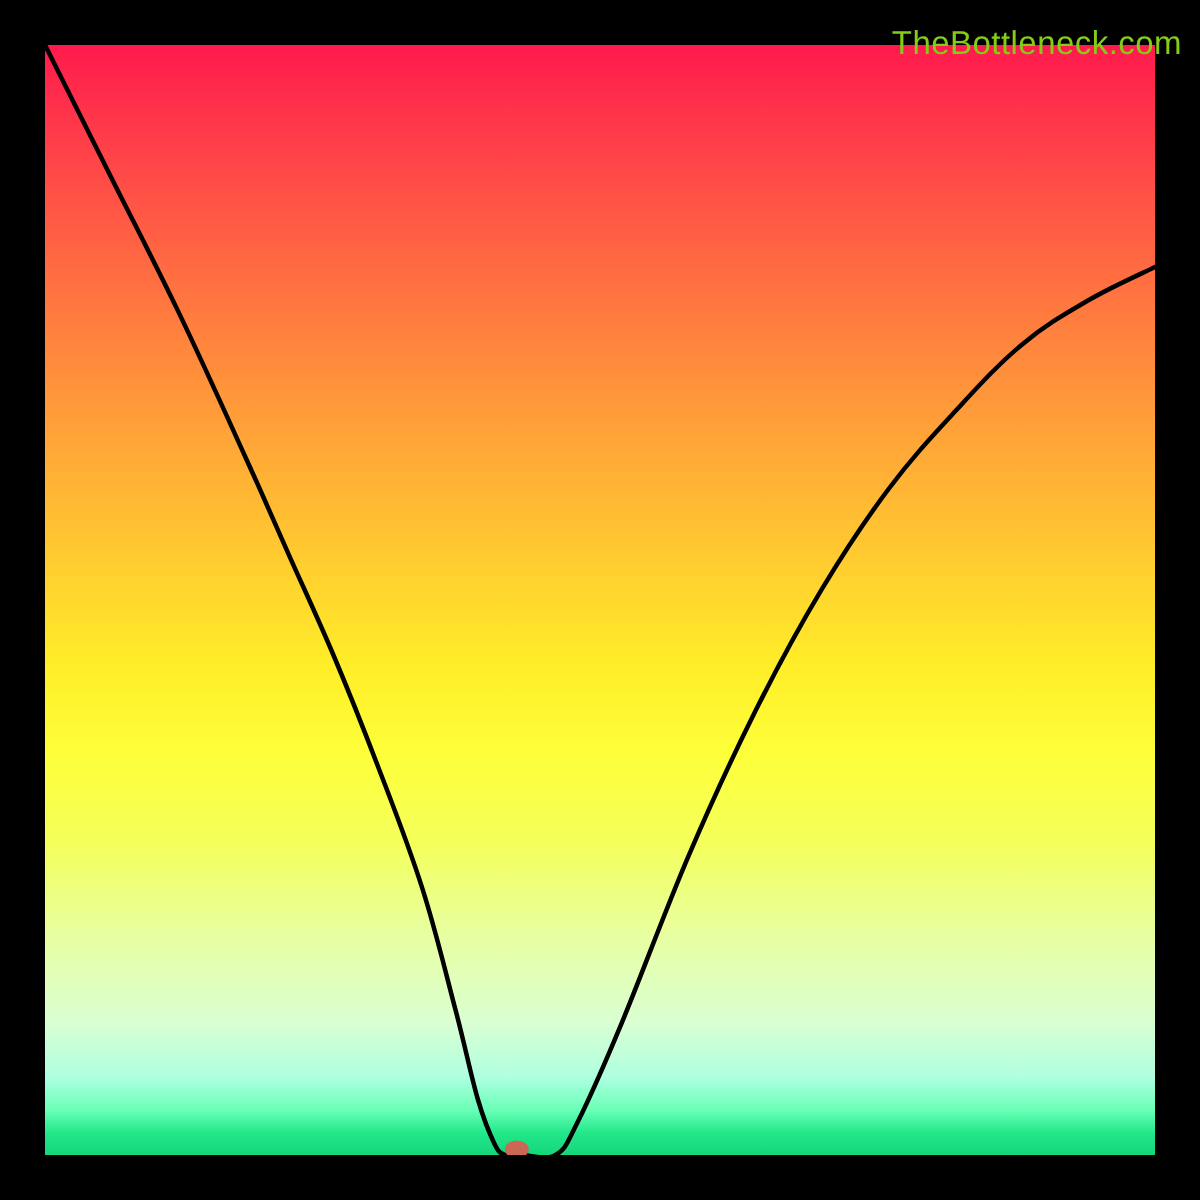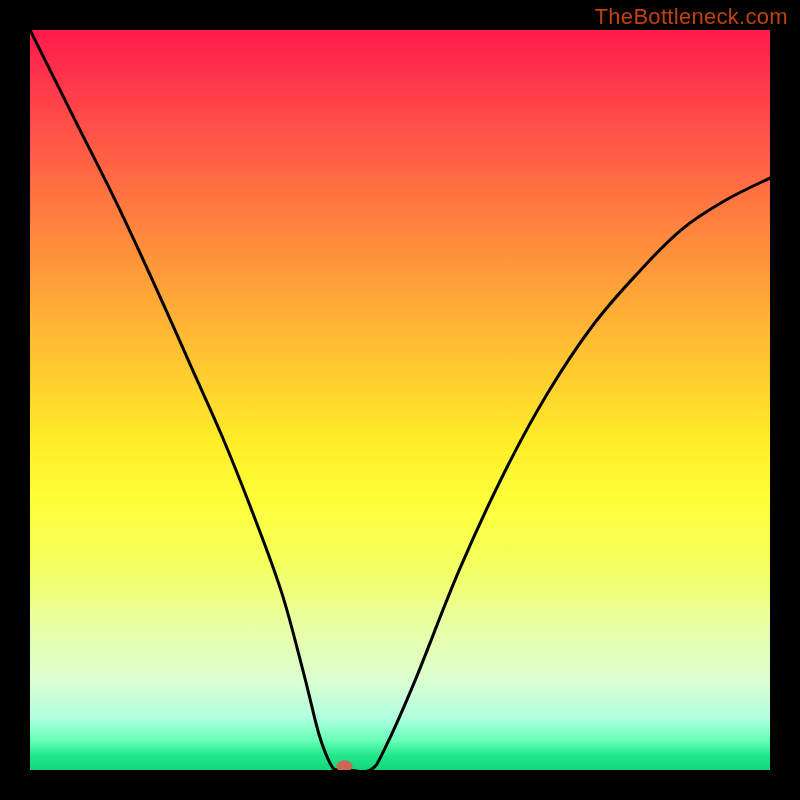--- a/index.html
+++ b/index.html
@@ -46,23 +46,23 @@
   }
   .chart-svg {
     position: absolute;
     left: 0;
     top: 0;
     width: 740px;
     height: 740px;
   }
   .watermark {
     position: absolute;
-    top: 4px;
+    top: 16px;
     right: 12px;
-    color: #c2410c;
+    color: #84cc16;
     font-size: 22px;
     letter-spacing: 0.3px;
   }
 </style>
 </head>
 <body>
 
 <div class="frame">
   <div class="plot-area">
     <svg class="chart-svg" viewBox="0 0 740 740">

